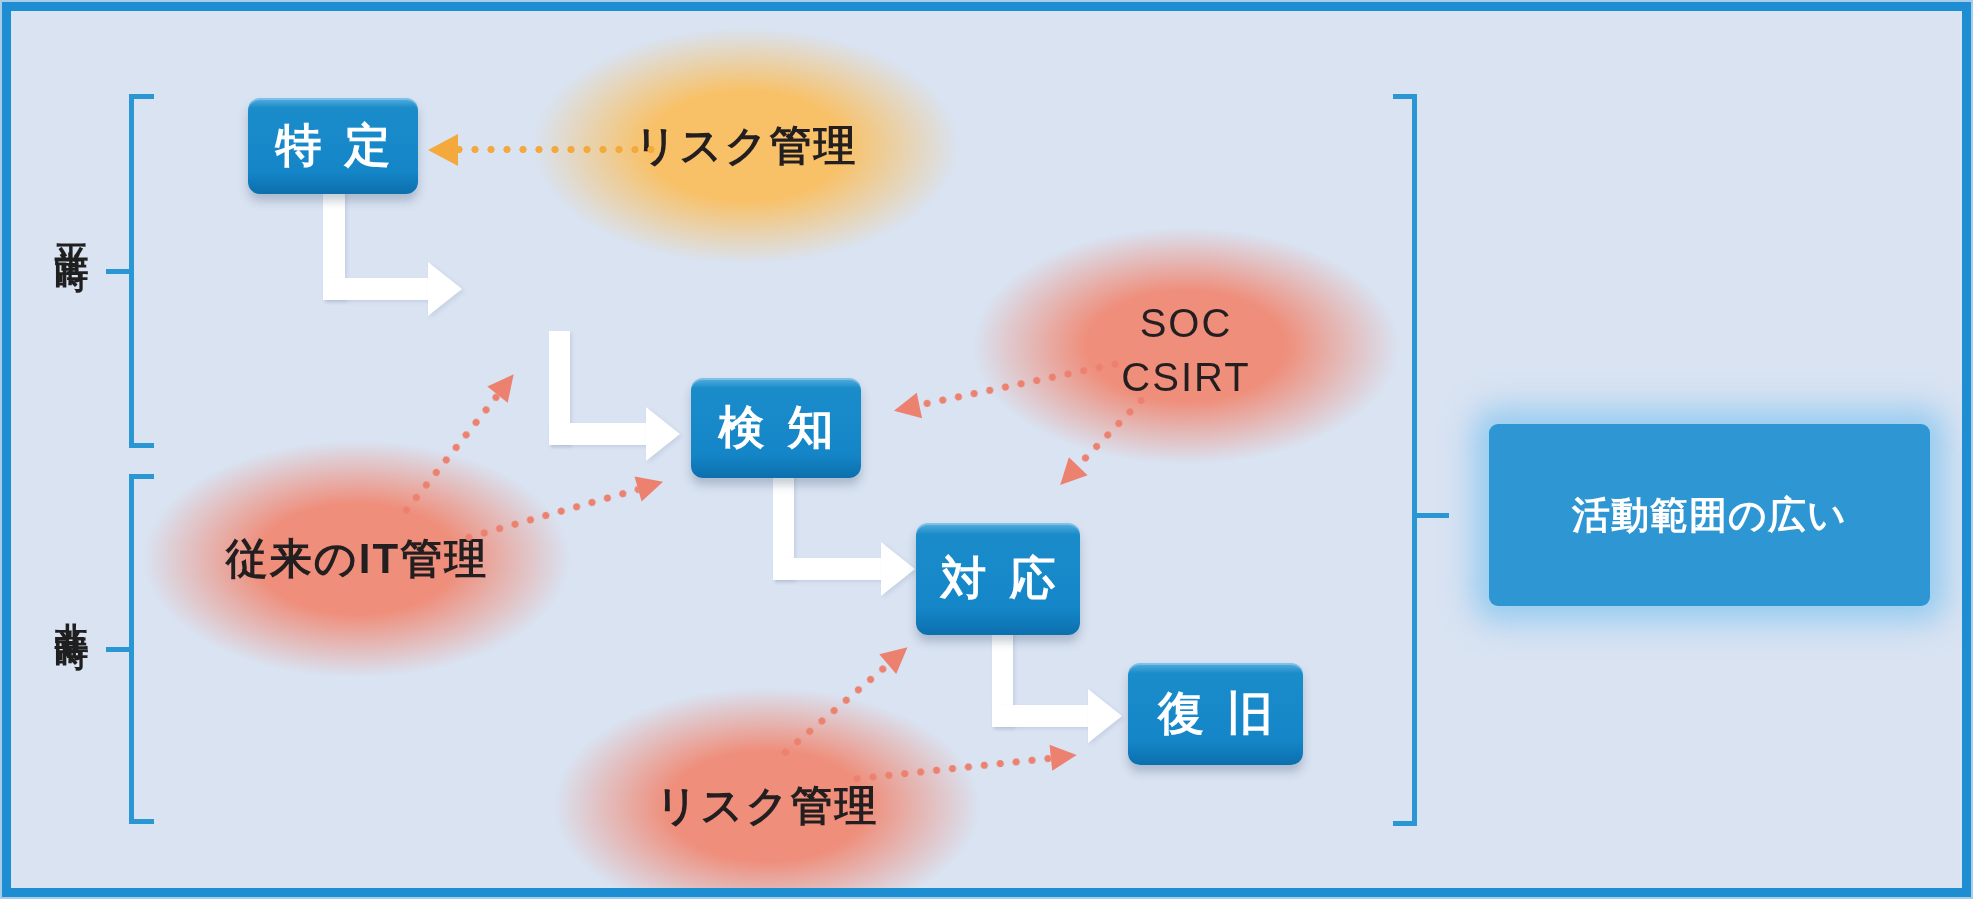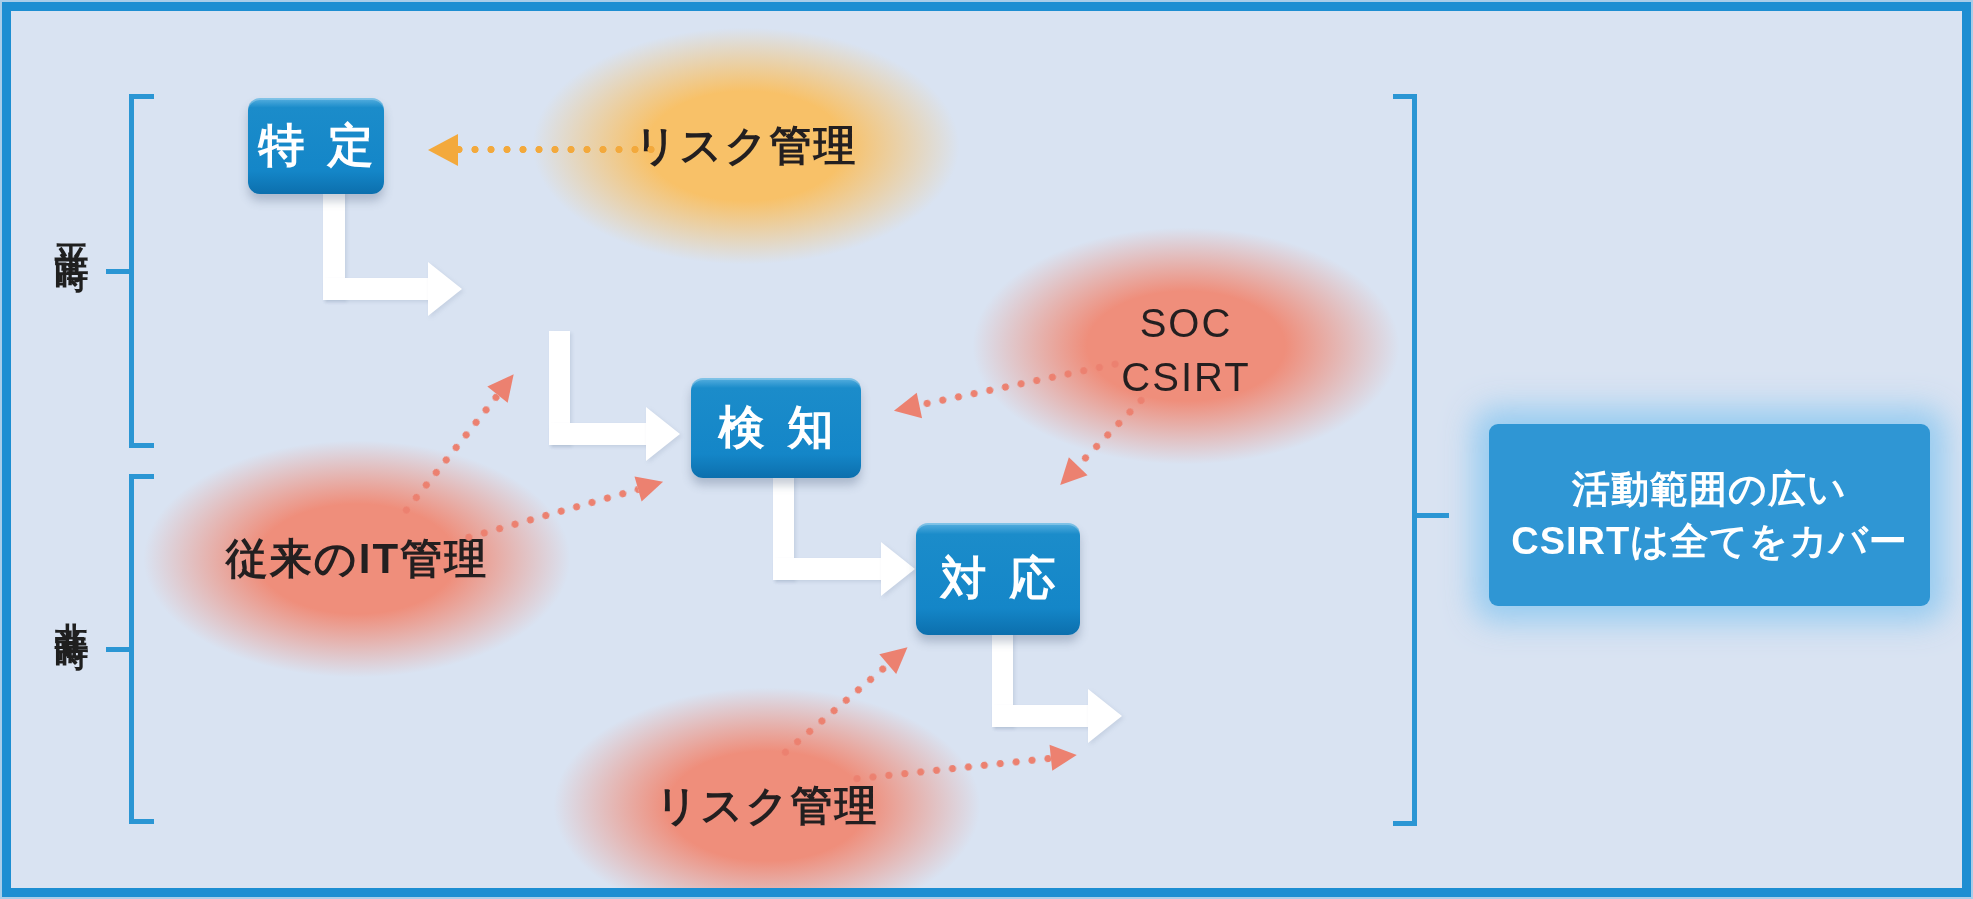--- a/index.html
+++ b/index.html
@@ -116,28 +116,31 @@
     <div class="flow" style="left:762px;top:455px;width:21px;height:114px;"></div>
     <div class="flow" style="left:762px;top:547px;width:108px;height:22px;"></div>
     <div class="flowhead" style="left:870px;top:531px;"></div>
   </div>
   <div>
     <div class="flow" style="left:981px;top:600px;width:21px;height:116px;"></div>
     <div class="flow" style="left:981px;top:694px;width:96px;height:22px;"></div>
     <div class="flowhead" style="left:1077px;top:678px;"></div>
   </div>
 
-  <div class="pbox" style="left:237px;top:87px;width:136px;height:96px;">
+  <div class="pbox" style="left:237px;top:87px;width:170px;height:96px;">
     <span>特定</span>
   </div>
   <div class="pbox" style="left:680px;top:367px;width:170px;height:100px;">
     <span>検知</span>
   </div>
   <div class="pbox" style="left:905px;top:512px;width:164px;height:112px;">
     <span>対応</span>
+  </div>
+  <div class="pbox" style="left:1117px;top:652px;width:175px;height:102px;">
+    <span>復旧</span>
   </div>
 
   <div>
     <div class="brk" style="left:118px;top:83px;width:5px;height:354px;"></div>
     <div class="brk" style="left:118px;top:83px;width:25px;height:5px;"></div>
     <div class="brk" style="left:118px;top:432px;width:25px;height:5px;"></div>
     <div class="brk" style="left:95px;top:258px;width:23px;height:5px;"></div>
   </div>
   <div class="vlabel" style="left:44px;top:206px;">平常時</div>
 
@@ -151,17 +154,16 @@
 
   <div>
     <div class="brk" style="left:1401px;top:83px;width:5px;height:732px;"></div>
     <div class="brk" style="left:1382px;top:83px;width:24px;height:5px;"></div>
     <div class="brk" style="left:1382px;top:810px;width:24px;height:5px;"></div>
     <div class="brk" style="left:1406px;top:502px;width:32px;height:5px;"></div>
   </div>
 
   <div class="note">
     <div>活動範囲の広い</div>
-    <div>CSIRTは全てをカバー</div>
   </div>
 
 </div>
 </div>
 
 </body></html>

